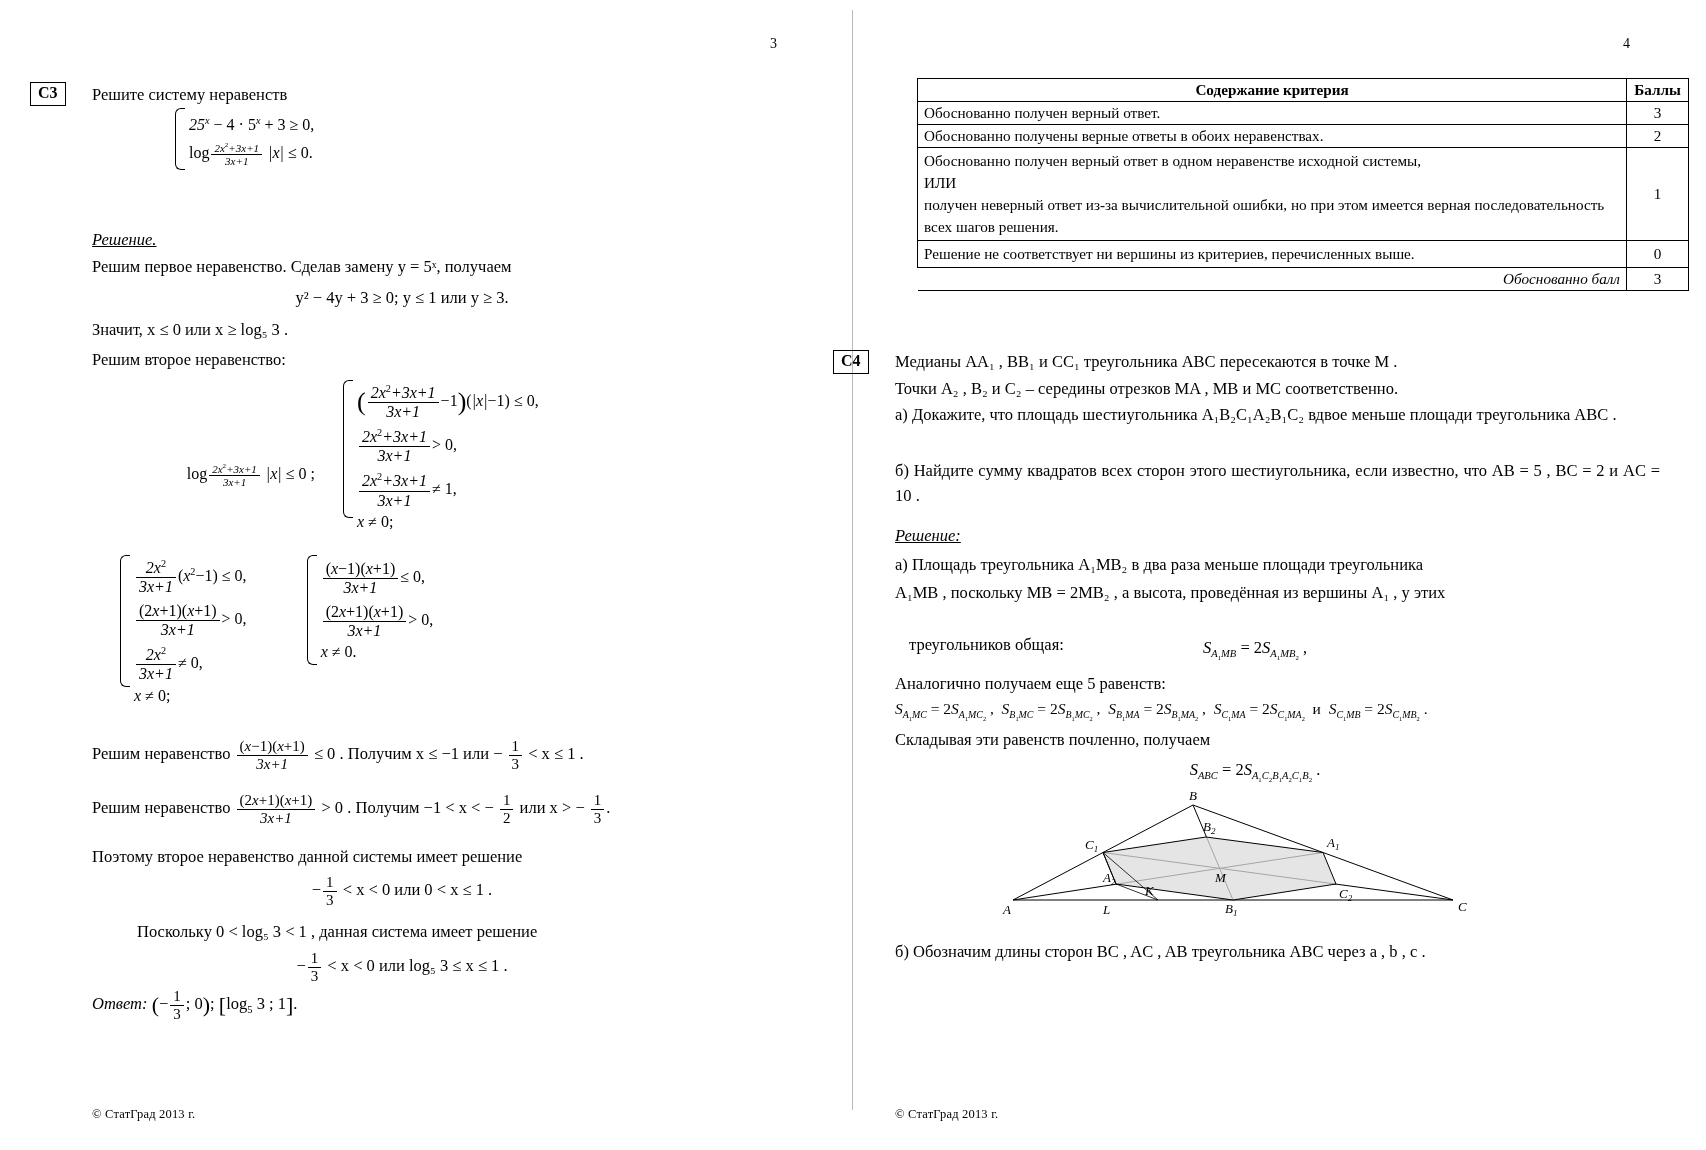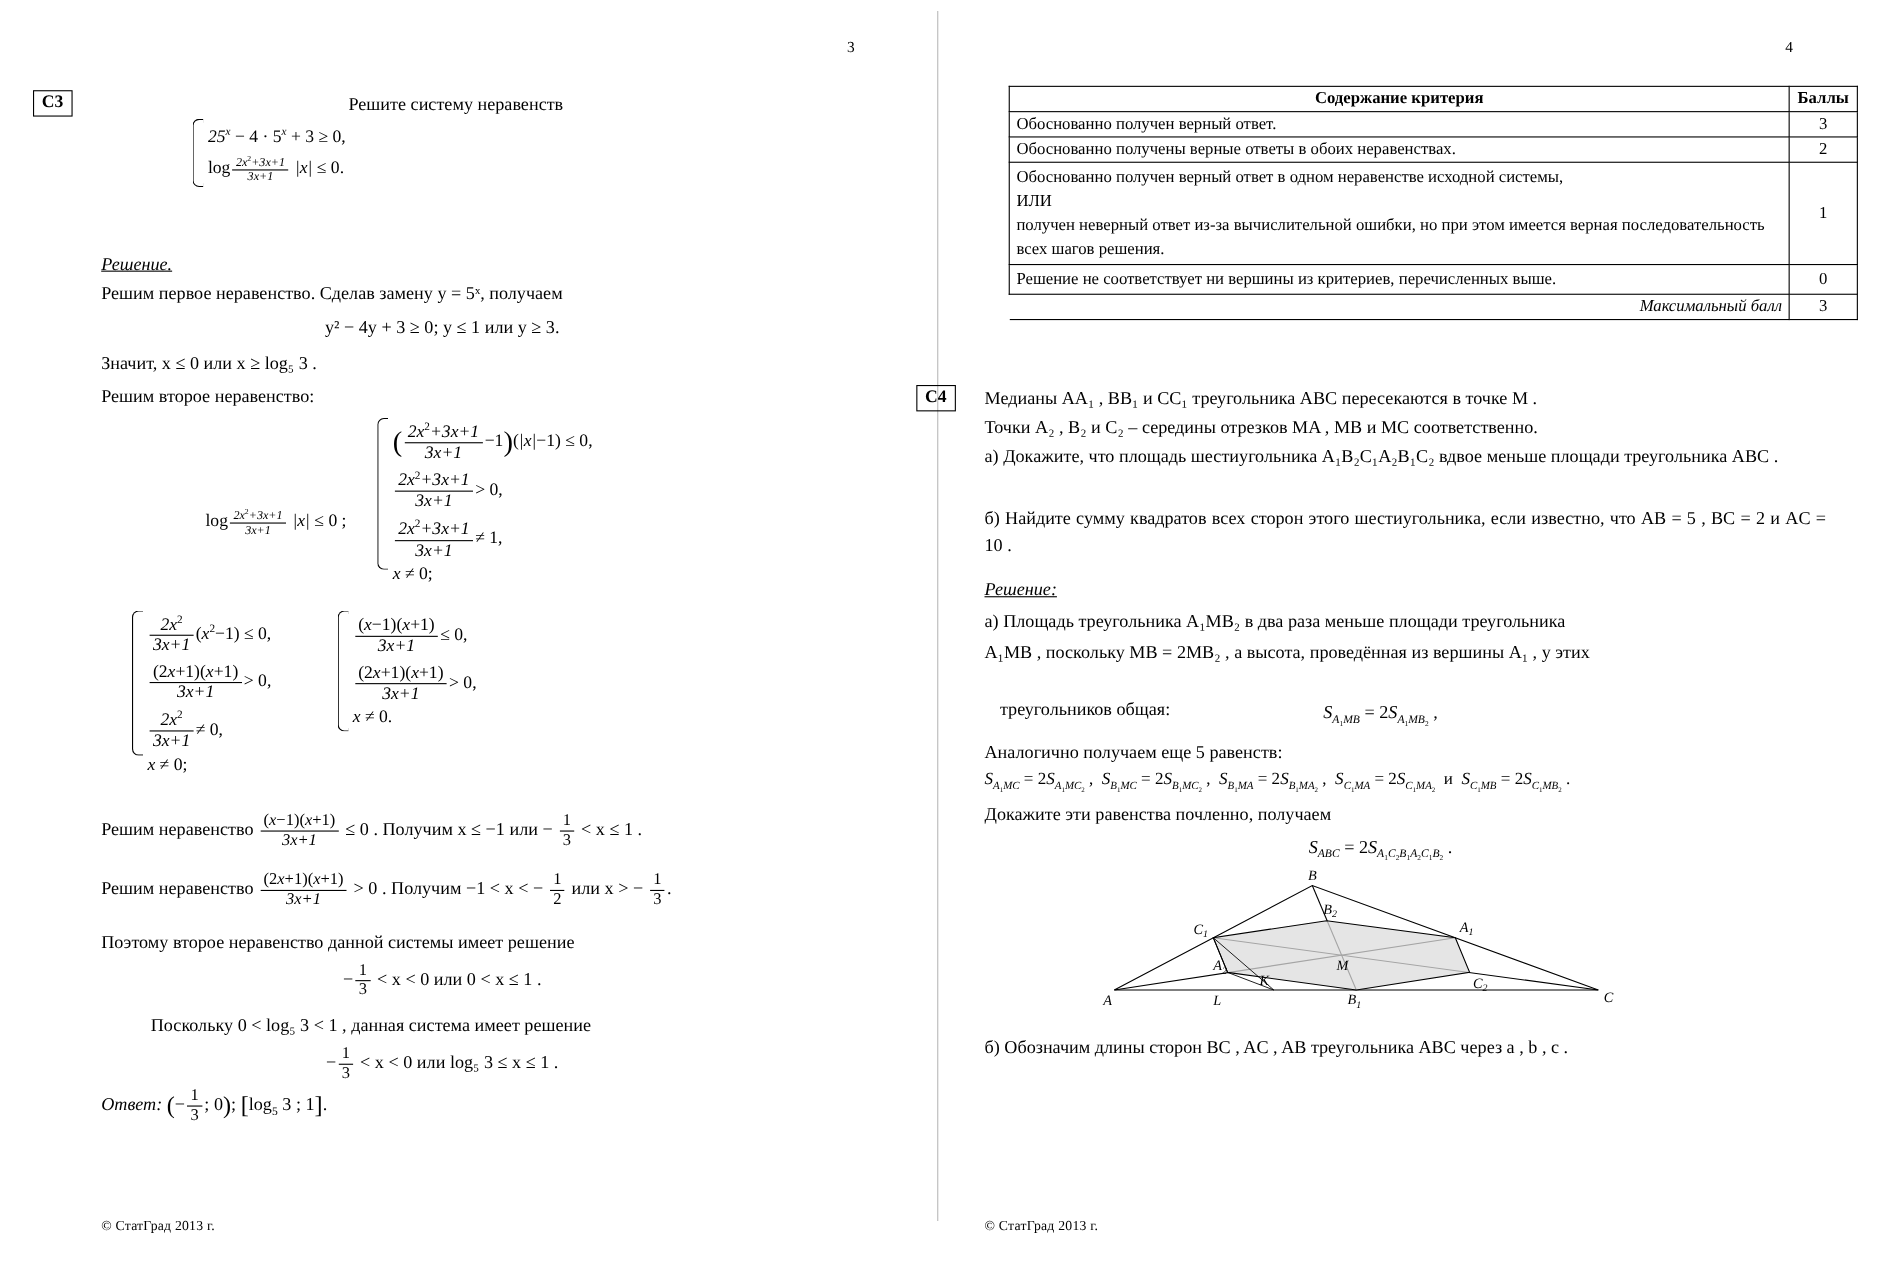--- a/index.html
+++ b/index.html
@@ -79,21 +79,21 @@
 
 <div class="spread">
   <div class="divider"></div>
 
   <div class="page left">
     <div class="pagenum" style="left:770px; top:36px;">3</div>
 
     <div class="content" style="left:30px; top:82px;">
       <span class="tagbox">C3</span>
     </div>
-    <div class="content txt" style="left:92px; top:83px; width:420px;text-align:right;">Решите систему неравенств</div>
+    <div class="content txt" style="left:92px; top:83px; width:420px;">Решите систему неравенств</div>
 
     <div class="content" style="left:175px; top:108px; width:460px;">
       <div class="system" style="font-size:16px;">
         <span class="bar" style="height:62px;"></span>
         <span class="rows">
           <span class="sysrow m">25<sup class="m">x</sup> <span class="up">− 4 · 5</span><sup class="m">x</sup> <span class="up">+ 3 ≥ 0,</span></span><br>
           <span class="sysrow">
             <span class="up">log</span><span class="frac smallfrac" style="font-size:11px; vertical-align:-7px;">
               <span class="num m">2x<sup>2</sup>+3x+1</span><span class="den m">3x+1</span>
             </span><span class="m">&nbsp;|x|</span> <span class="up">≤ 0.</span>
@@ -230,21 +230,21 @@
             <td style="white-space:pre-line; line-height:1.45;">Обоснованно получен верный ответ в одном неравенстве исходной системы,
 ИЛИ
 получен неверный ответ из-за вычислительной ошибки, но при этом имеется верная последовательность всех шагов решения.</td>
             <td class="score">1</td>
           </tr>
           <tr>
             <td style="line-height:1.45;">Решение не соответствует ни вершины из критериев, перечисленных выше.</td>
             <td class="score">0</td>
           </tr>
           <tr>
-            <td class="maxlabel" style="border-left:none;">Максимальный балл</td>
+            <td class="maxlabel" style="border-left:none;">Обоснованно балл</td>
             <td class="score">3</td>
           </tr>
         </tbody>
       </table>
     </div>
 
     <div class="content" style="left:-20px; top:350px;">
       <span class="tagbox">C4</span>
     </div>
 
@@ -266,21 +266,21 @@
     <div class="content txt" style="left:42px; top:672px; width:765px;">Аналогично получаем еще 5 равенств:</div>
 
     <div class="content" style="left:42px; top:700px; width:780px; font-size:15.5px;">
       <span class="m">S</span><sub class="m">A<sub>1</sub>MC</sub> = 2<span class="m">S</span><sub class="m">A<sub>1</sub>MC<sub>2</sub></sub> ,&nbsp;
       <span class="m">S</span><sub class="m">B<sub>1</sub>MC</sub> = 2<span class="m">S</span><sub class="m">B<sub>1</sub>MC<sub>2</sub></sub> ,&nbsp;
       <span class="m">S</span><sub class="m">B<sub>1</sub>MA</sub> = 2<span class="m">S</span><sub class="m">B<sub>1</sub>MA<sub>2</sub></sub> ,&nbsp;
       <span class="m">S</span><sub class="m">C<sub>1</sub>MA</sub> = 2<span class="m">S</span><sub class="m">C<sub>1</sub>MA<sub>2</sub></sub> &nbsp;и&nbsp;
       <span class="m">S</span><sub class="m">C<sub>1</sub>MB</sub> = 2<span class="m">S</span><sub class="m">C<sub>1</sub>MB<sub>2</sub></sub> .
     </div>
 
-    <div class="content txt" style="left:42px; top:728px; width:765px;">Докажите эти равенства почленно, получаем</div>
+    <div class="content txt" style="left:42px; top:728px; width:765px;">Складывая эти равенств почленно, получаем</div>
 
     <div class="content txt center" style="left:42px; top:758px; width:720px;">
       <span class="m">S</span><sub class="m">ABC</sub><span> = 2</span><span class="m">S</span><sub class="m">A<sub>1</sub>C<sub>2</sub>B<sub>1</sub>A<sub>2</sub>C<sub>1</sub>B<sub>2</sub></sub><span> .</span>
     </div>
 
     <div class="content" style="left:100px; top:785px; width:640px; height:145px;">
       <svg width="640" height="145" viewBox="0 0 640 145">
 
         <polygon points="182,62 258,46 330,62 292,105 212,105 174,105" fill="#e3e3e3" stroke="none" opacity="0"></polygon>
 

